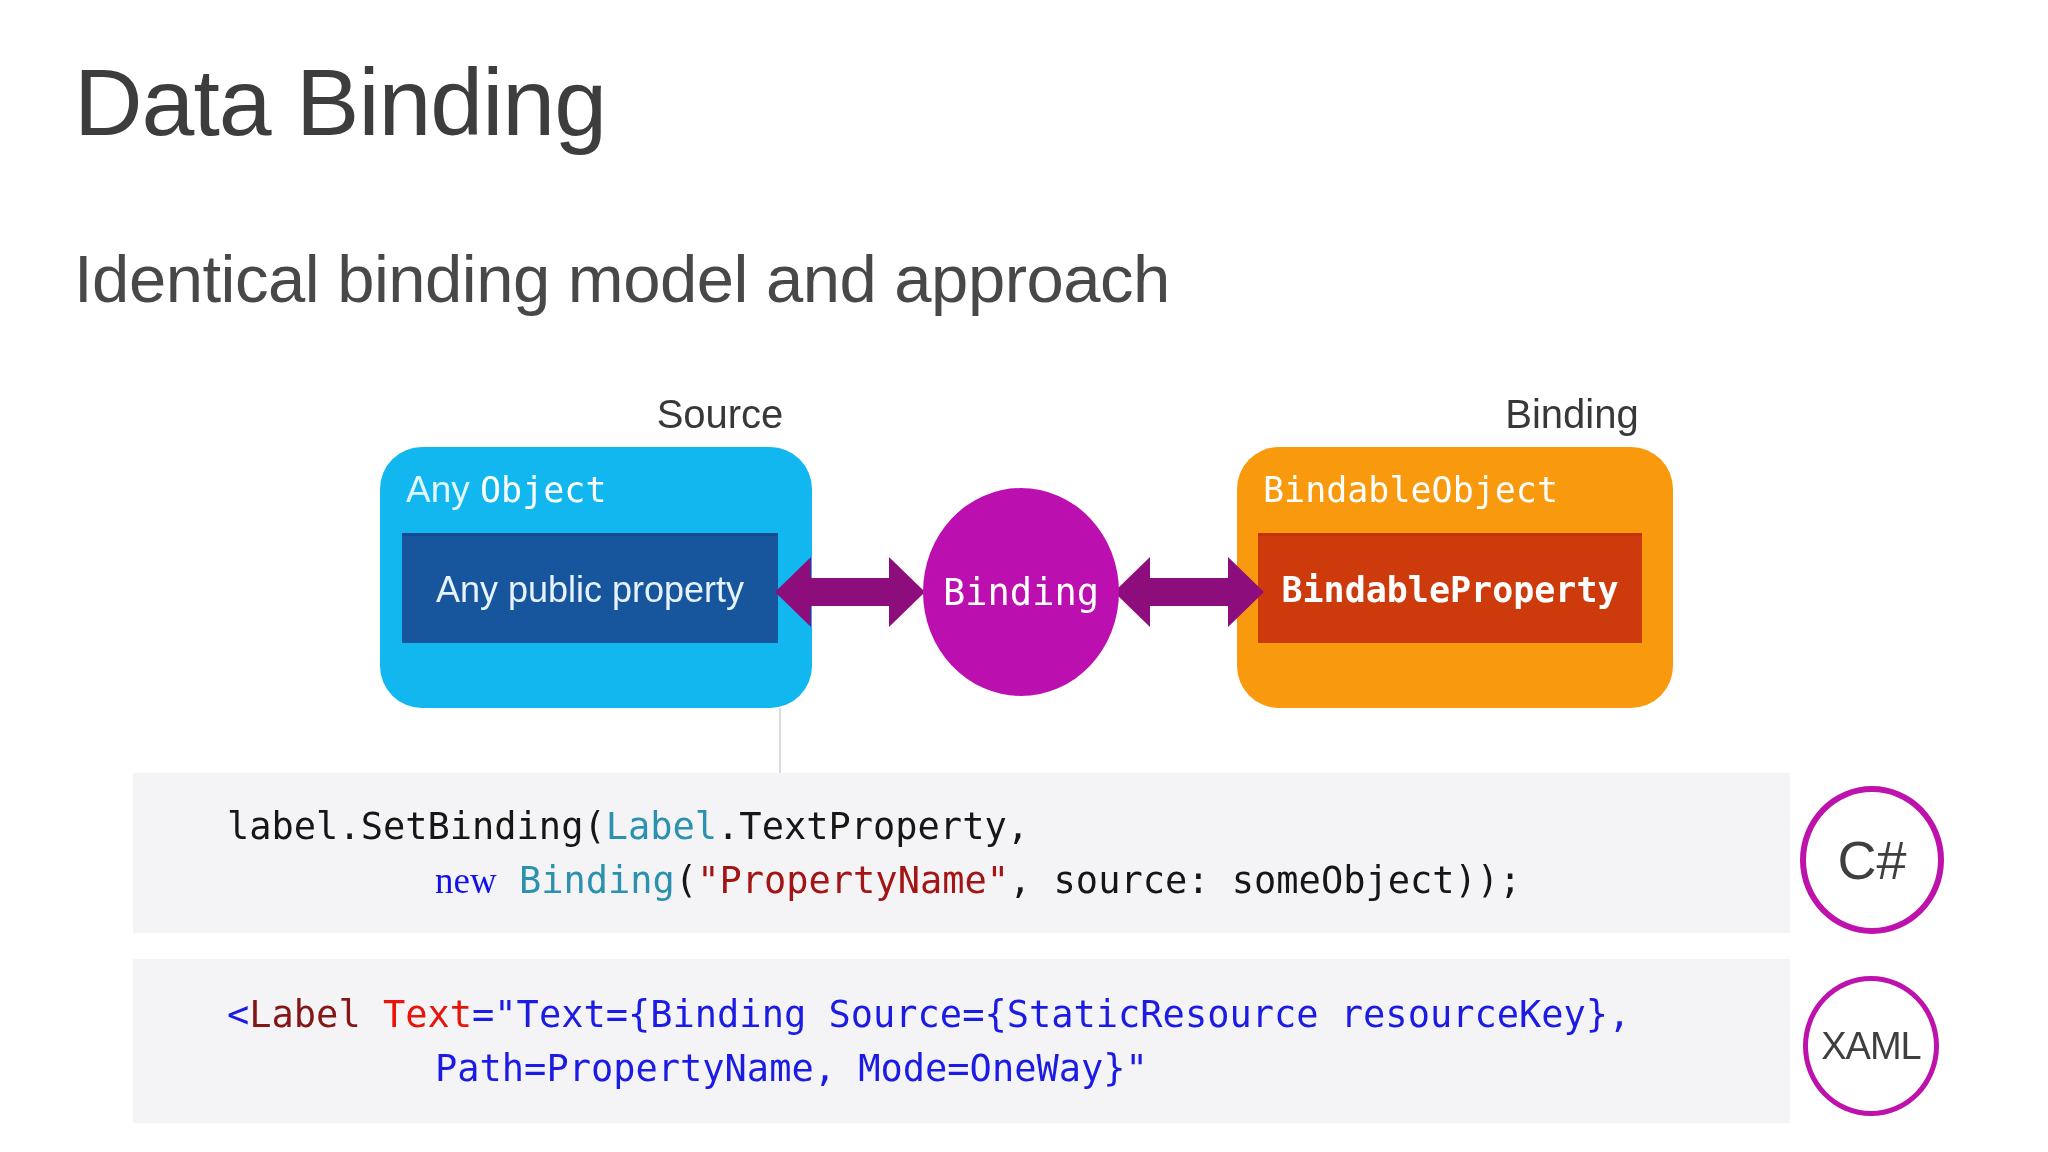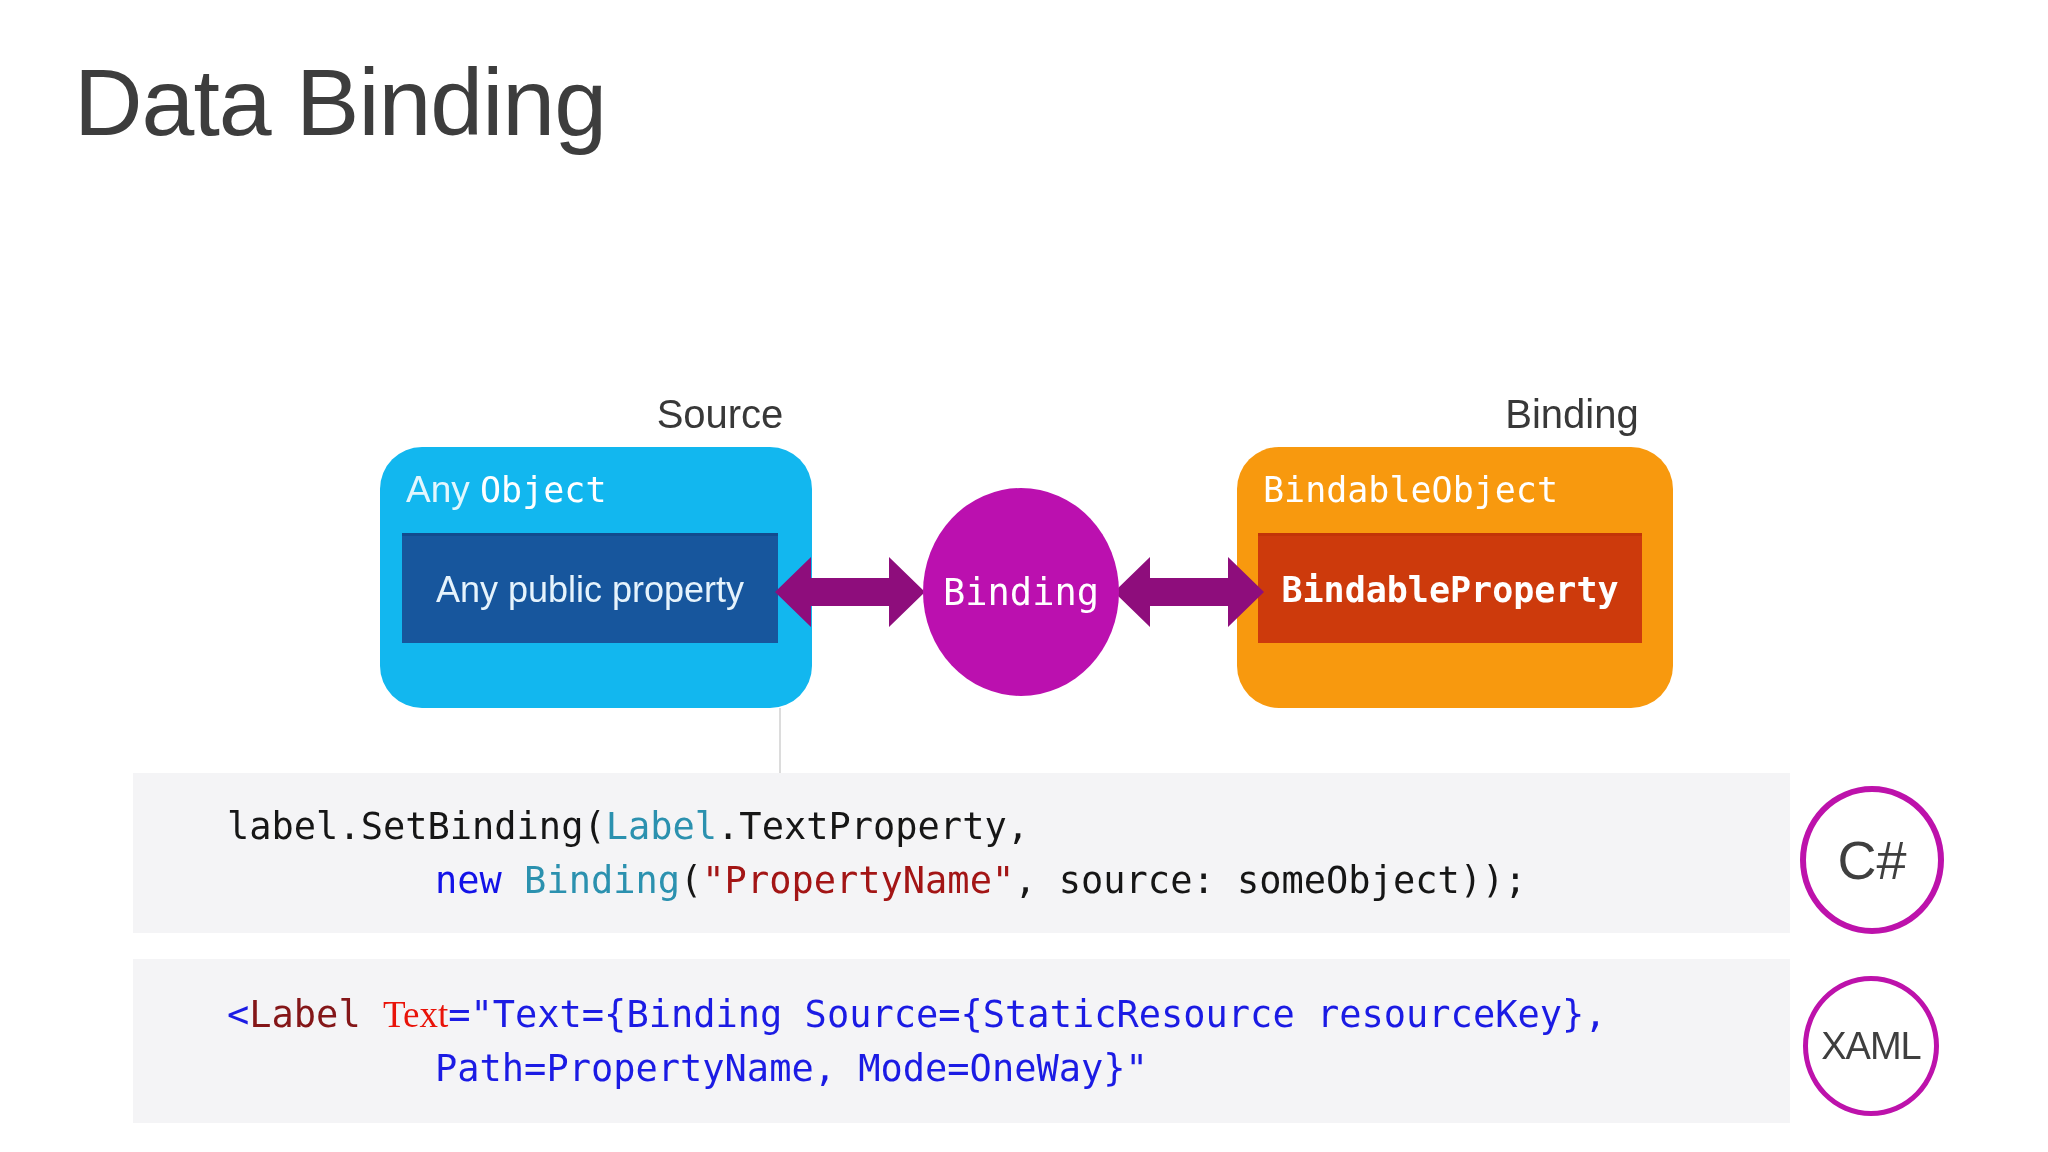--- a/index.html
+++ b/index.html
@@ -63,26 +63,26 @@
   .code-block{
     position:absolute;left:133px;width:1657px;background:#f4f4f6;
     font-size:37px;line-height:54px;color:#161616;
     padding:0;box-sizing:border-box;
   }
   #code-csharp{top:773px;height:160px;padding-top:27px;}
   #code-xaml{top:959px;height:164px;padding-top:29px;}
   .code-line{white-space:pre;margin-left:94px;font-family:"DejaVu Sans Mono","Liberation Mono",monospace;}
   .code-line.indent{margin-left:302px;}
   .tok-type{color:#2b91af;}
-  .tok-kw{color:#1212e8;}
+  .tok-kw{color:#1212e8;font-family:Liberation Serif, serif;}
   .tok-str{color:#a31515;}
   .tok-plain{color:#161616;}
   .x-delim{color:#1b1be4;}
   .x-elem{color:#841618;}
-  .x-attr{color:#e91309;font-family:Liberation Serif, serif;}
+  .x-attr{color:#e91309;}
   .x-val{color:#1b1be4;}
   .badge{
     position:absolute;background:#ffffff;border-radius:50%;
     display:flex;align-items:center;justify-content:center;
     color:#3f3f3f;font-weight:300;
   }
   #badge-csharp{
     left:1800px;top:786px;width:132px;height:136px;
     border:6px solid #bd12ab;font-size:54px;
   }
@@ -90,20 +90,21 @@
     left:1803px;top:976px;width:126px;height:130px;
     border:5px solid #bd12ab;font-size:38px;letter-spacing:-1px;
   }
 </style>
 </head>
 <body>
 
 <div class="slide">
 
   <div class="title">Data Binding</div>
+  <div class="subtitle">Identical binding model and approach</div>
 
   <div class="box-label" id="source-label">Source</div>
   <div class="box-label" id="target-label">Binding</div>
 
   <div class="big-box" id="source-box">
     <div class="box-head"><span class="head-light">Any </span><span class="mono">Object</span></div>
     <div class="inner-box" id="source-inner">
       <span class="inner-text">Any public property</span>
     </div>
   </div>

